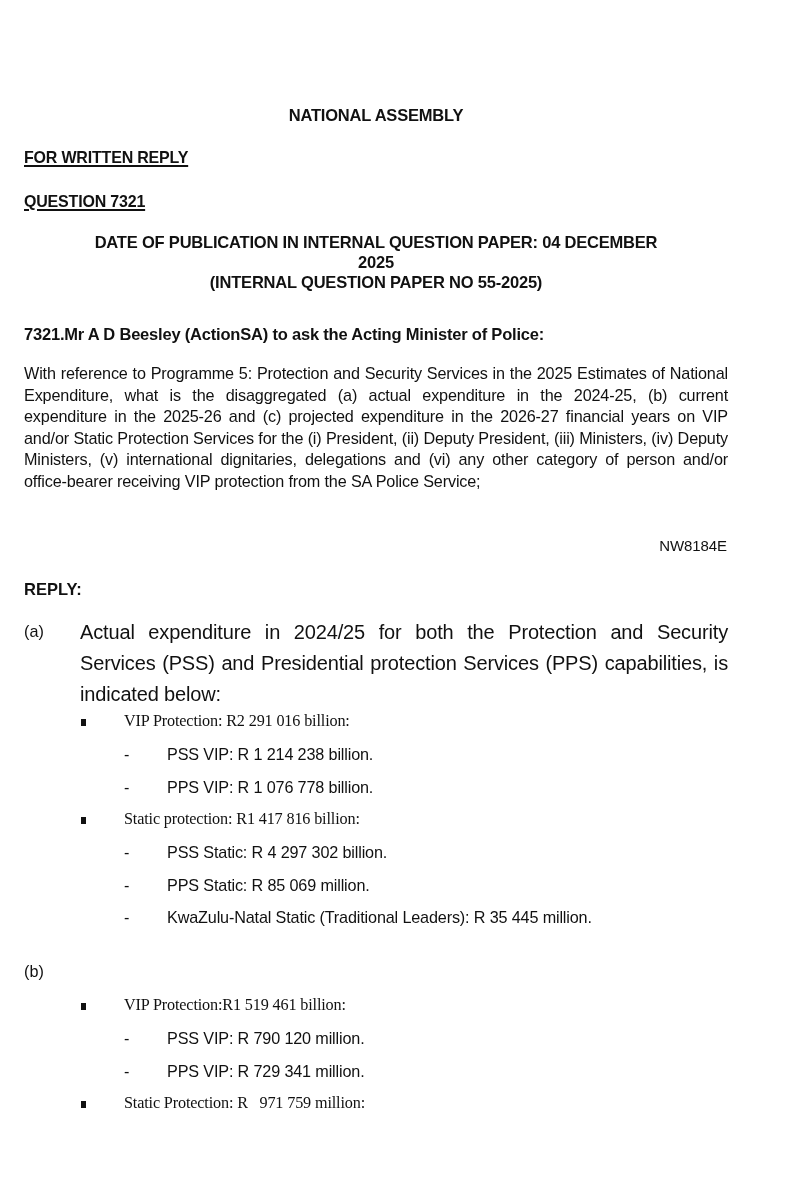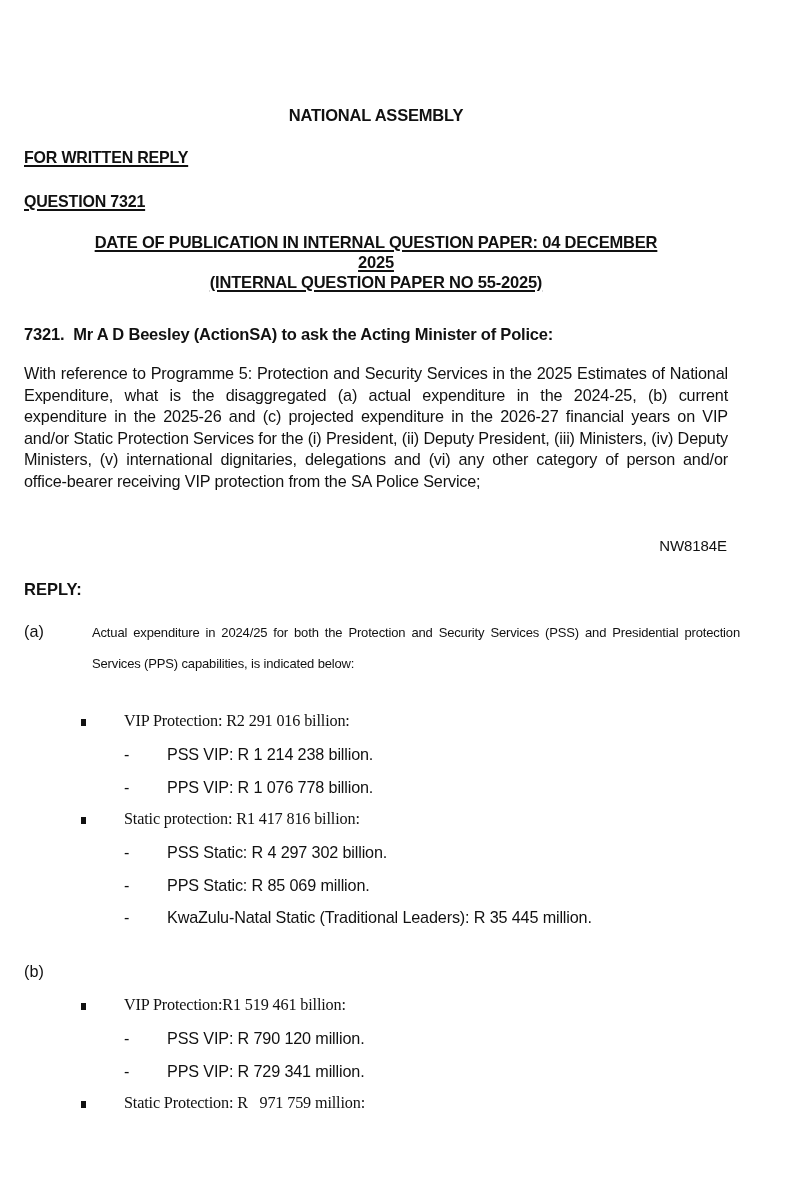--- a/index.html
+++ b/index.html
@@ -41,32 +41,31 @@
   .fwr { left: 24px; top: 148px; }
   .q { left: 24px; top: 192px; }
   .date-block {
     top: 232px;
     font-size: 16.5px;
     font-weight: bold;
     line-height: 20px;
     letter-spacing: -0.2px;
   }
   .date-block span {
-    text-decoration: underline;
     text-underline-offset: 2px;
     text-decoration-thickness: 2px;
   }
   .qline {
     left: 24px;
     top: 325px;
     font-size: 16.5px;
     font-weight: bold;
     letter-spacing: -0.2px;
   }
-  .qline .num { margin-right: 9px; }
+  .qline .num { }
   .para {
     position: absolute;
     left: 24px;
     top: 363px;
     width: 704px;
     font-size: 16.2px;
     line-height: 21.6px;
     text-align: justify;
     letter-spacing: -0.15px;
   }
@@ -84,25 +83,24 @@
   }
   .item-label {
     position: absolute;
     left: 24px;
     font-size: 16.2px;
   }
   .item-text {
     position: absolute;
     left: 80px;
     width: 648px;
-    font-size: 13px;
+    font-size: 20px;
     line-height: 31px;
     text-align: justify;
     letter-spacing: -0.15px;
-    margin-left: 12px;
   }
   .item-text.single { white-space: nowrap; }
   .bullet-row, .dash-row {
     position: absolute;
     font-size: 16.2px;
     white-space: nowrap;
     letter-spacing: -0.15px;
   }
   .bullet-mark {
     position: absolute;

